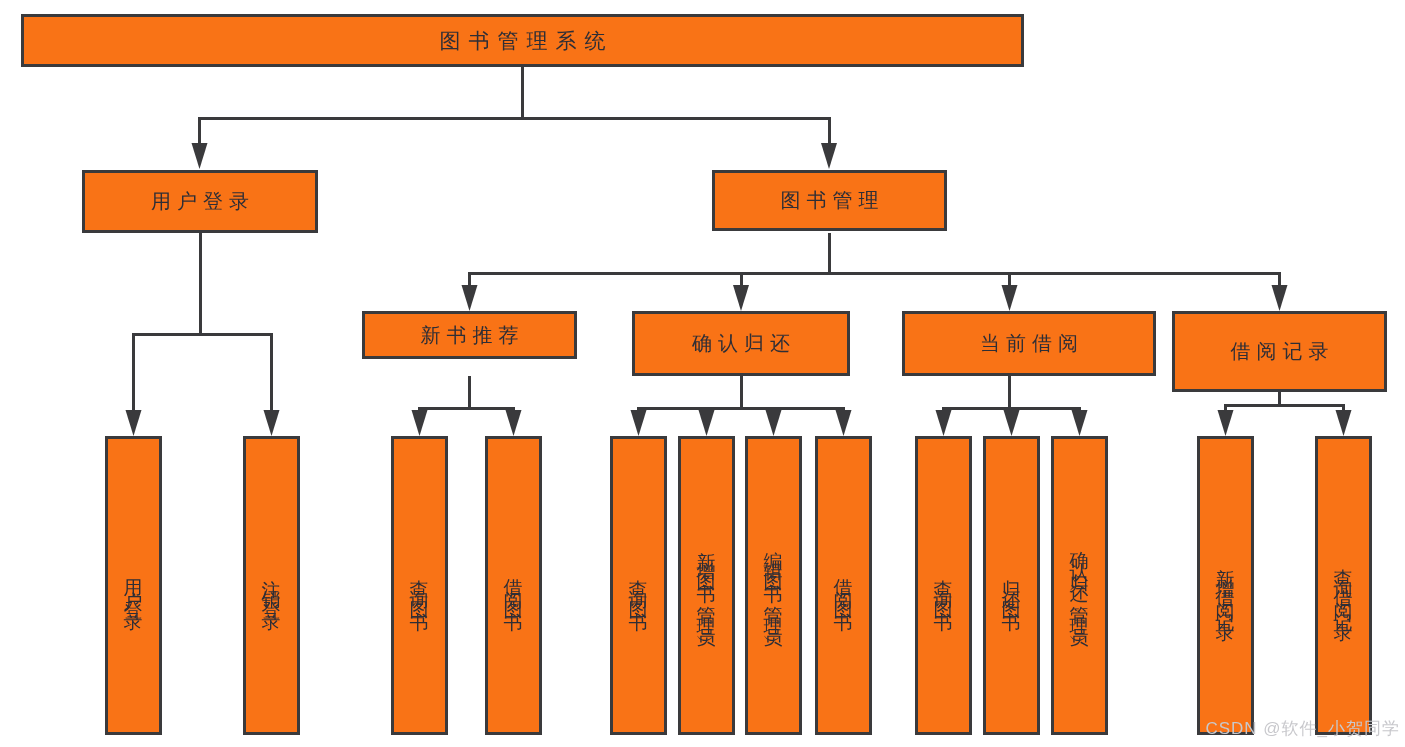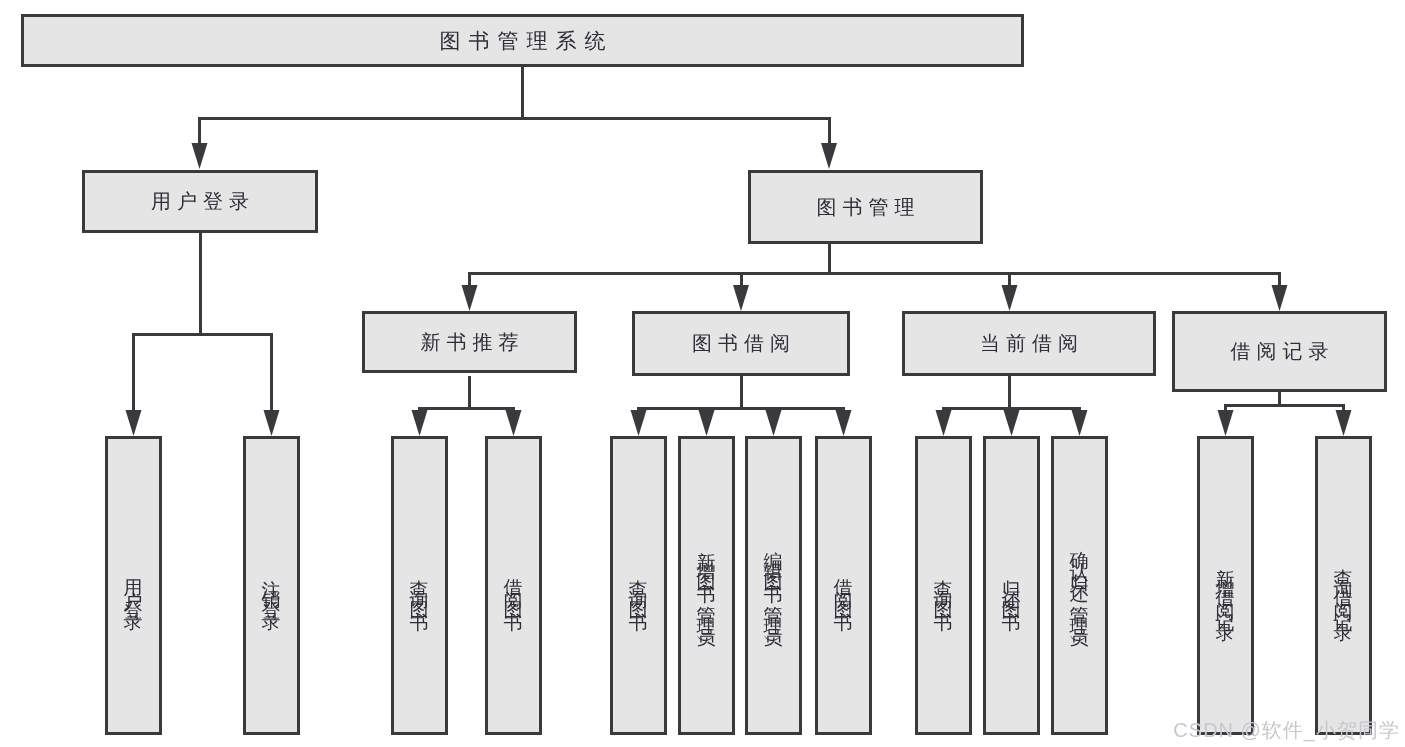--- a/index.html
+++ b/index.html
@@ -10,40 +10,40 @@
     font-family:"Liberation Sans","DejaVu Sans",sans-serif;
     overflow:hidden;
   }
   svg.connectors{position:absolute;left:0;top:0;width:1405px;height:747px;}
   svg.connectors path{stroke:#3a3a3c;stroke-width:3;fill:none;shape-rendering:crispEdges;}
   svg.connectors polygon{fill:#3a3a3c;stroke:none;}
   .node{
     position:absolute;
     box-sizing:border-box;
     border:3px solid #3a3a3c;
-    background:#e5e5e5;
+    background:#f97316;
     display:flex;align-items:center;justify-content:center;
     color:#2e2e36;
   }
   .node.h span{
     font-size:20px;letter-spacing:6px;white-space:nowrap;
     text-indent:6px; 
   }
   .node.root span{font-size:21px;letter-spacing:8px;text-indent:8px;}
   .node.v span{
     writing-mode:vertical-rl;
     text-orientation:mixed;
     font-size:19px;
     letter-spacing:11px;
     line-height:1;
   }
   .watermark{
     position:absolute;
     right:5px;top:717px;
-    font-size:20px;
+    font-size:17px;
     letter-spacing:1px;
     color:#c8c8cc;
     white-space:nowrap;
   }
 </style>
 </head>
 <body>
 
 <div class="canvas">
 
@@ -109,29 +109,29 @@
     <polygon points="1335.5,410 1351.5,410 1343.5,436"></polygon>
   </svg>
 
   <div class="node h root" style="left:21px;top:14px;width:1003px;height:53px">
     <span>图书管理系统</span>
   </div>
 
   <div class="node h" style="left:82px;top:170px;width:236px;height:63px">
     <span>用户登录</span>
   </div>
-  <div class="node h" style="left:748px;top:170px;width:235px;height:74px">
+  <div class="node h" style="left:712px;top:170px;width:235px;height:61px">
     <span>图书管理</span>
   </div>
 
-  <div class="node h" style="left:362px;top:311px;width:215px;height:62px">
+  <div class="node h" style="left:362px;top:311px;width:215px;height:48px">
     <span>新书推荐</span>
   </div>
   <div class="node h" style="left:632px;top:311px;width:218px;height:65px">
-    <span>图书借阅</span>
+    <span>确认归还</span>
   </div>
   <div class="node h" style="left:902px;top:311px;width:254px;height:65px">
     <span>当前借阅</span>
   </div>
   <div class="node h" style="left:1172px;top:311px;width:215px;height:81px">
     <span>借阅记录</span>
   </div>
 
   <div class="node v" style="left:105px;top:436px;width:57px;height:299px">
     <span>用户登录</span>

